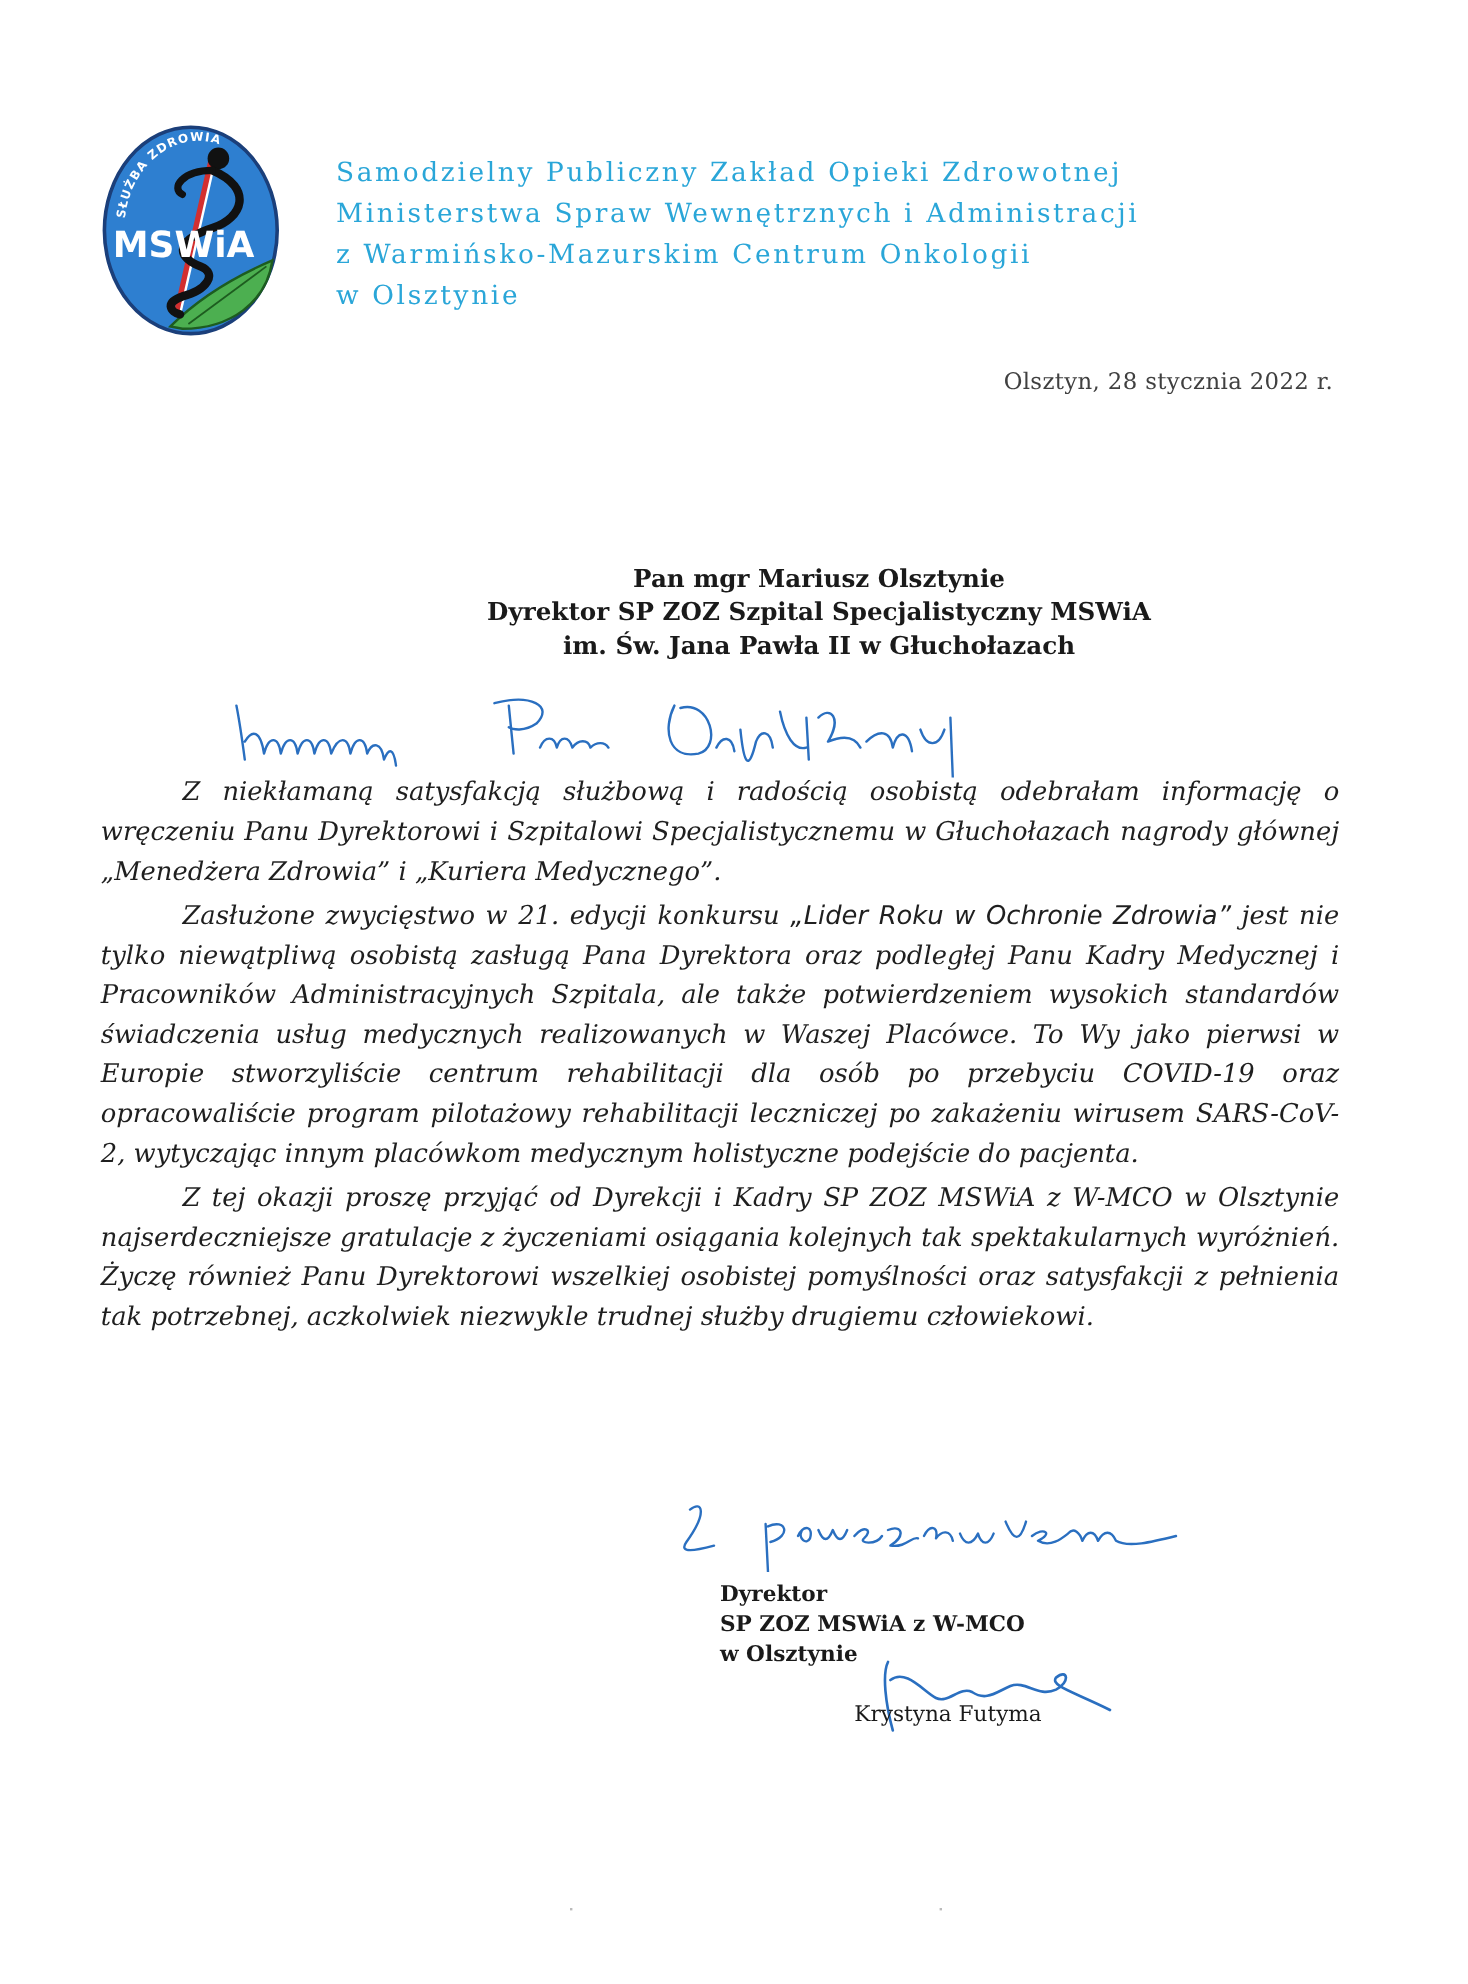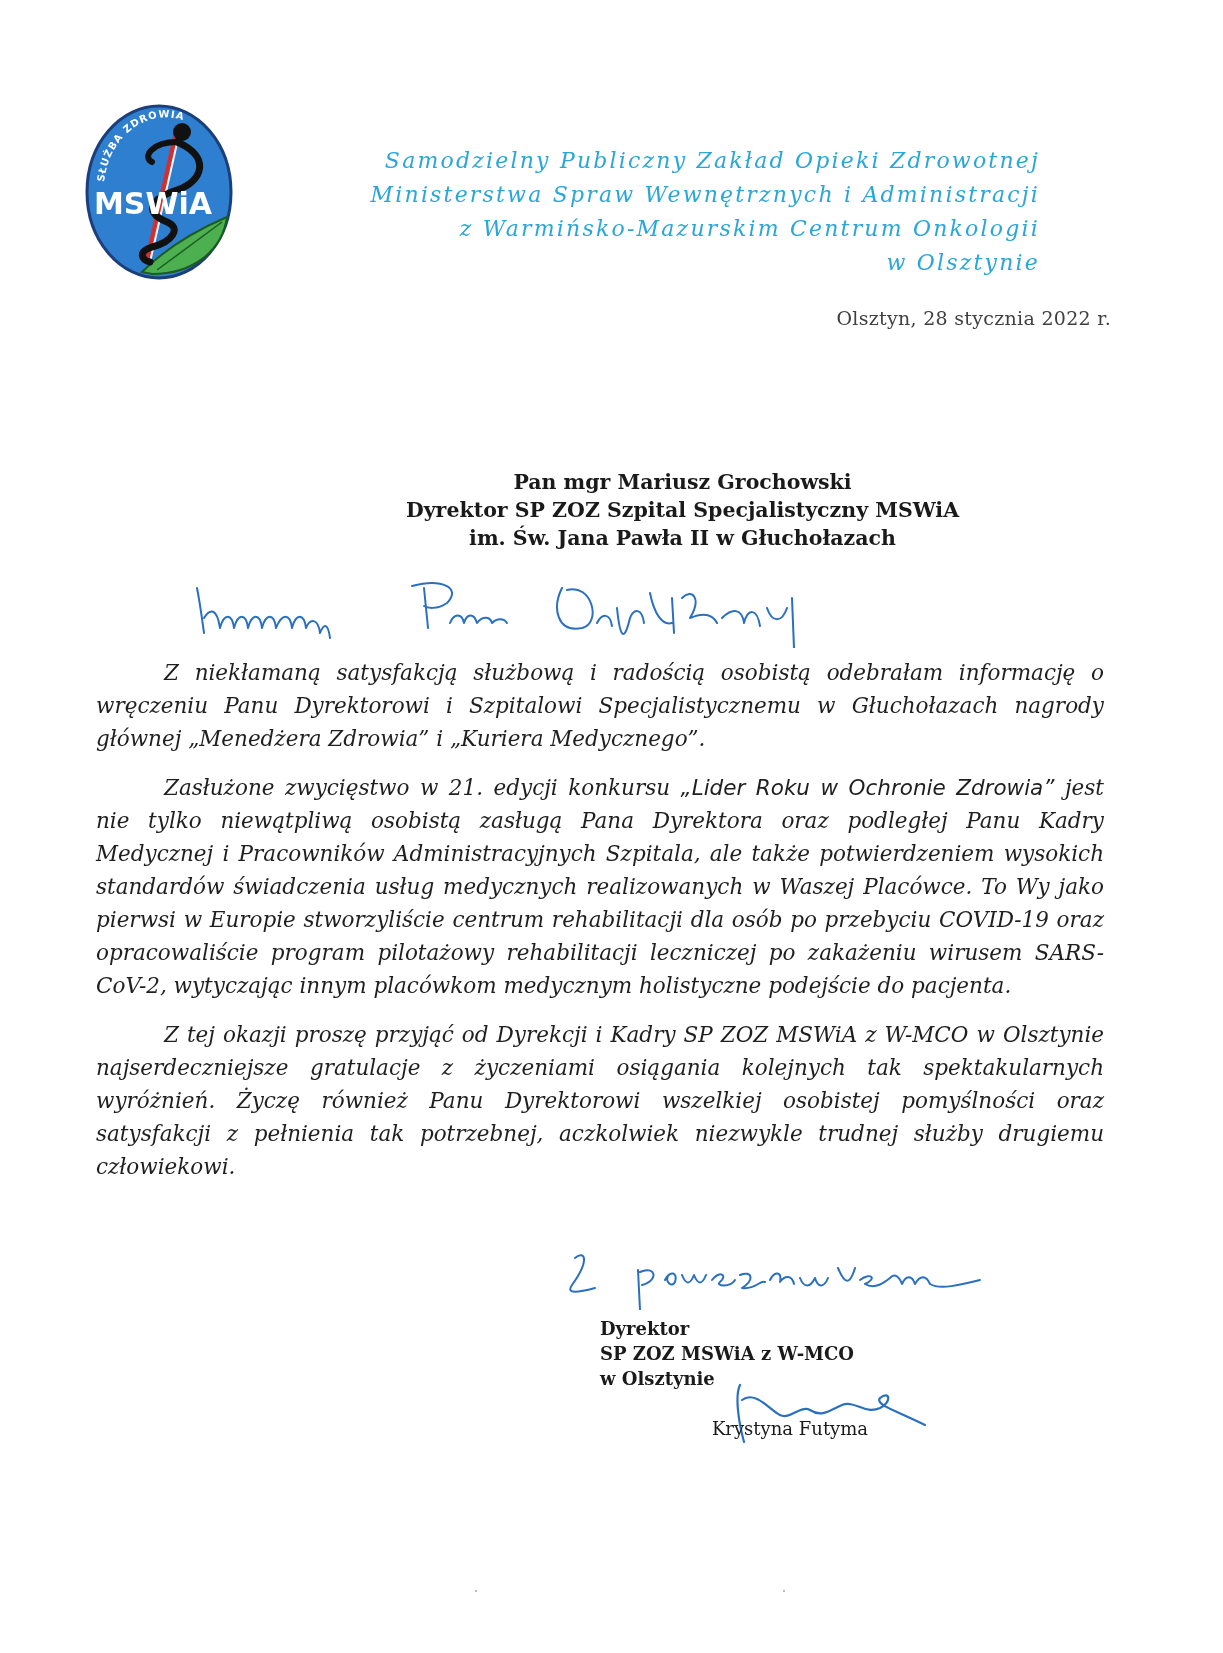--- a/index.html
+++ b/index.html
@@ -1,32 +1,32 @@
 <!DOCTYPE html>
 <html><head>
 <meta charset="utf-8">
 <style>
   html, body { margin: 0; padding: 0; background: #ffffff; }
   body { width: 1223px; height: 1653px; position: relative; overflow: hidden;
          font-family: "DejaVu Serif", serif; color: #1a1a1a; }
   .logo { position: absolute; left: 82px; top: 102px; width: 155px; height: 180px; }
-  .letterhead { position: absolute; left: 280px; top: 144px; width: 760px; text-align: right;
-                font-family: "DejaVu Serif", serif; font-style: italic; color: #2aa6d8;
+  .letterhead { position: absolute; left: 280px; top: 128px; width: 760px; text-align: left;
+                font-family: "DejaVu Serif", serif; color: #2aa6d8;
                 font-size: 22px; line-height: 34px; letter-spacing: 2.2px; }
   .letterhead div { white-space: nowrap; }
   .date { position: absolute; right: 112px; top: 307px; font-family: "DejaVu Serif", serif;
           font-size: 19px; color: #404040; letter-spacing: 0.3px; }
   .addressee { position: absolute; left: 330px; top: 468px; width: 705px; text-align: center;
                font-family: "DejaVu Serif", serif; font-weight: bold; font-size: 20.5px;
                line-height: 28px; color: #1a1a1a; }
   .salutation { position: absolute; left: 192px; top: 578px; width: 790px; height: 70px; }
   .body-text { position: absolute; left: 80px; top: 640px; width: 1040px;
                font-family: "DejaVu Serif", serif; font-style: italic; font-size: 21.5px;
                line-height: 33px; color: #1f1f1f; text-align: justify; }
-  .body-text p { margin: 16px; text-indent: 68px; text-align-last: left; }
+  .body-text p { margin: 4px; text-indent: 68px; text-align-last: left; }
   .body-text b { font-family: "DejaVu Sans", sans-serif; font-weight: normal; font-style: italic; }
   .closing { position: absolute; left: 560px; top: 1250px; width: 430px; height: 60px; }
   .signature-block { position: absolute; left: 600px; top: 1316px; width: 380px; text-align: left;
                      font-family: "DejaVu Serif", serif; font-weight: bold; font-size: 18px;
                      line-height: 25px; color: #1a1a1a; }
   .sig-scribble { position: absolute; left: 730px; top: 1380px; width: 200px; height: 70px; }
   .signer { position: absolute; left: 600px; top: 1418px; width: 380px; text-align: center;
             font-family: "DejaVu Serif", serif; font-weight: normal; font-size: 18px; }
   .speck { position: absolute; width: 2px; height: 2px; background: #bbb; }
 </style>
@@ -54,21 +54,21 @@
 <div class="letterhead">
   <div>Samodzielny Publiczny Zakład Opieki Zdrowotnej</div>
   <div>Ministerstwa Spraw Wewnętrznych i Administracji</div>
   <div>z Warmińsko-Mazurskim Centrum Onkologii</div>
   <div>w Olsztynie</div>
 </div>
 
 <div class="date">Olsztyn, 28 stycznia 2022 r.</div>
 
 <div class="addressee">
-  <div>Pan mgr Mariusz Grochowski</div>
+  <div>Pan mgr Mariusz Olsztynie</div>
   <div>Dyrektor SP ZOZ Szpital Specjalistyczny MSWiA</div>
   <div>im. Św. Jana Pawła II w Głuchołazach</div>
 </div>
 
 <div class="salutation" title="Szanowny Panie Dyrektorze,">
   <svg width="790" height="70" viewBox="0 0 790 70">
     <g fill="none" stroke="#2a6fc0" stroke-width="2" stroke-linecap="round" stroke-linejoin="round">
       <path d="M5 10 C 8 25, 10 40, 12 55 M12 40 C 18 30, 25 30, 28 50 C 32 35, 40 35, 42 50 C 46 35, 54 35, 56 50 C 60 35, 68 35, 70 50 C 74 35, 82 35, 84 50 C 90 35, 98 35, 100 50 C 104 35, 112 35, 114 50 C 118 40, 126 40, 128 55 C 132 45, 136 45, 138 60"></path>
       <path d="M220 8 C 250 0, 270 10, 255 25 C 245 32, 235 30, 232 28 M232 10 L 236 50 M258 45 C 262 35, 270 35, 272 45 C 275 35, 282 35, 285 45 C 290 38, 298 38, 300 45 C 305 40, 312 40, 315 45"></path>
       <path d="M370 10 C 360 30, 365 55, 390 50 C 410 45, 400 5, 375 12 M405 45 C 410 35, 418 35, 420 48 M425 30 C 428 60, 432 65, 438 40 C 442 30, 450 30, 452 45 M458 15 C 462 35, 470 48, 480 45 M480 20 L 482 55 M490 20 C 500 10, 510 20, 498 40 C 510 35, 520 35, 525 45 M530 40 C 540 30, 550 30, 552 45 C 556 30, 565 30, 568 48 M575 30 C 580 45, 590 45, 595 30 M600 20 L 602 70"></path>

